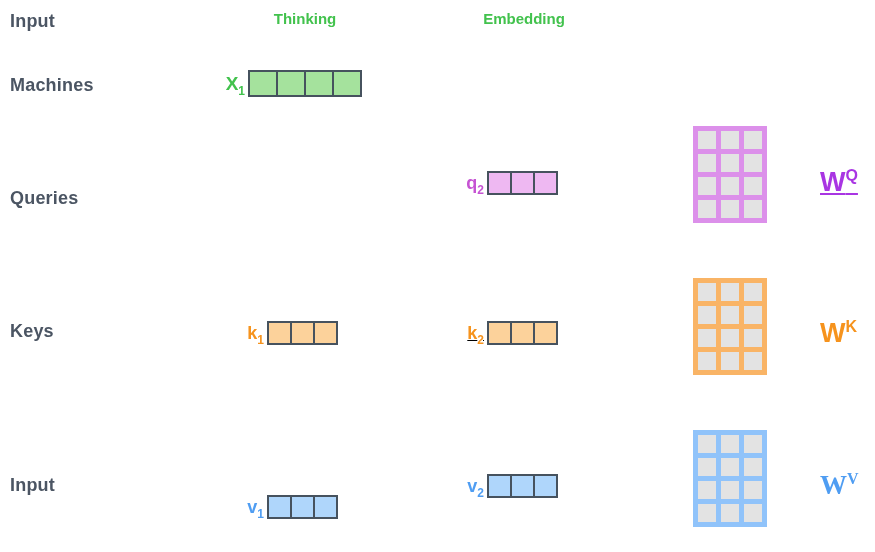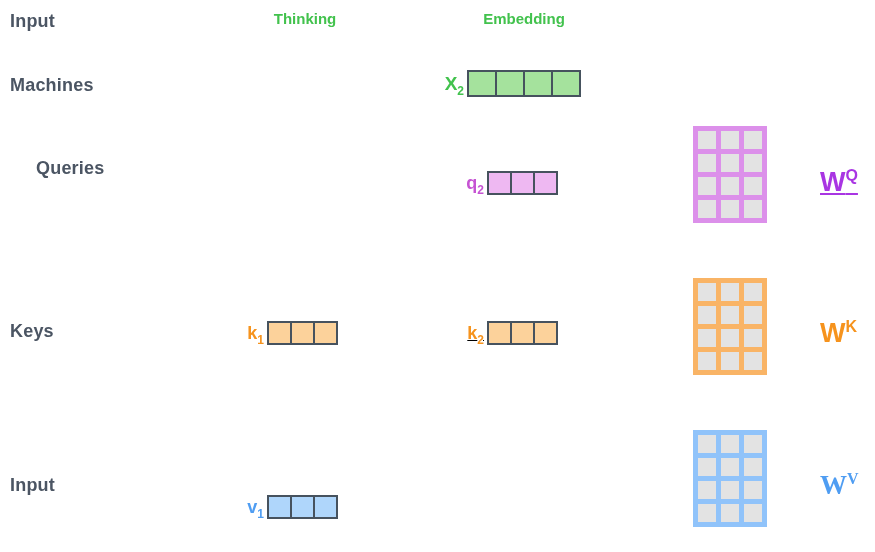--- a/index.html
+++ b/index.html
@@ -19,21 +19,21 @@
   .row-label {
     position: absolute;
     left: 10px;
     font-size: 18px;
     color: var(--label_text);
     letter-spacing: 0.2px;
     font-weight: bold;
   }
   .row-label.input     { top: 11px; }
   .row-label.embedding { top: 75px; }
-  .row-label.queries   { top: 158px; margin-left: 26px; }
+  .row-label.queries   { top: 188px; }
   .row-label.keys      { top: 321px; }
   .row-label.values    { top: 475px; }
 
   
   .col-header {
     position: absolute;
     top: 10px;
     width: 116px;
     text-align: center;
     font-size: 15px;
@@ -122,22 +122,22 @@
 
   <div class="row-label input">Input</div>
   <div class="row-label embedding">Machines</div>
   <div class="row-label queries">Queries</div>
   <div class="row-label keys">Keys</div>
   <div class="row-label values">Input</div>
 
   <div class="col-header col1">Thinking</div>
   <div class="col-header col2">Embedding</div>
 
-  <div class="vector x2 green-vec vec-lg">
-    <span class="vlabel"><span>X</span><sub>2</sub></span>
+  <div class="vector x1 green-vec vec-lg">
+    <span class="vlabel"><span>X</span><sub>1</sub></span>
     <span class="boxes">
         <span class="cell"></span>
         <span class="cell"></span>
         <span class="cell"></span>
         <span class="cell"></span>
       </span>
   </div>
 
   <div class="vector q2 purple-vec vec-sm">
     <span class="vlabel"><span>q</span><sub>2</sub></span>
@@ -160,20 +160,28 @@
     <span class="vlabel"><span>k</span><sub>2</sub></span>
     <span class="boxes">
         <span class="cell"></span>
         <span class="cell"></span>
         <span class="cell"></span>
       </span>
   </div>
 
   <div class="vector v1 blue-vec vec-sm">
     <span class="vlabel"><span>v</span><sub>1</sub></span>
+    <span class="boxes">
+        <span class="cell"></span>
+        <span class="cell"></span>
+        <span class="cell"></span>
+      </span>
+  </div>
+  <div class="vector v2 blue-vec vec-sm">
+    <span class="vlabel"><span>v</span><sub>2</sub></span>
     <span class="boxes">
         <span class="cell"></span>
         <span class="cell"></span>
         <span class="cell"></span>
       </span>
   </div>
 
   <div class="wmatrix wq">
       <div class="mcell"></div>
       <div class="mcell"></div>

